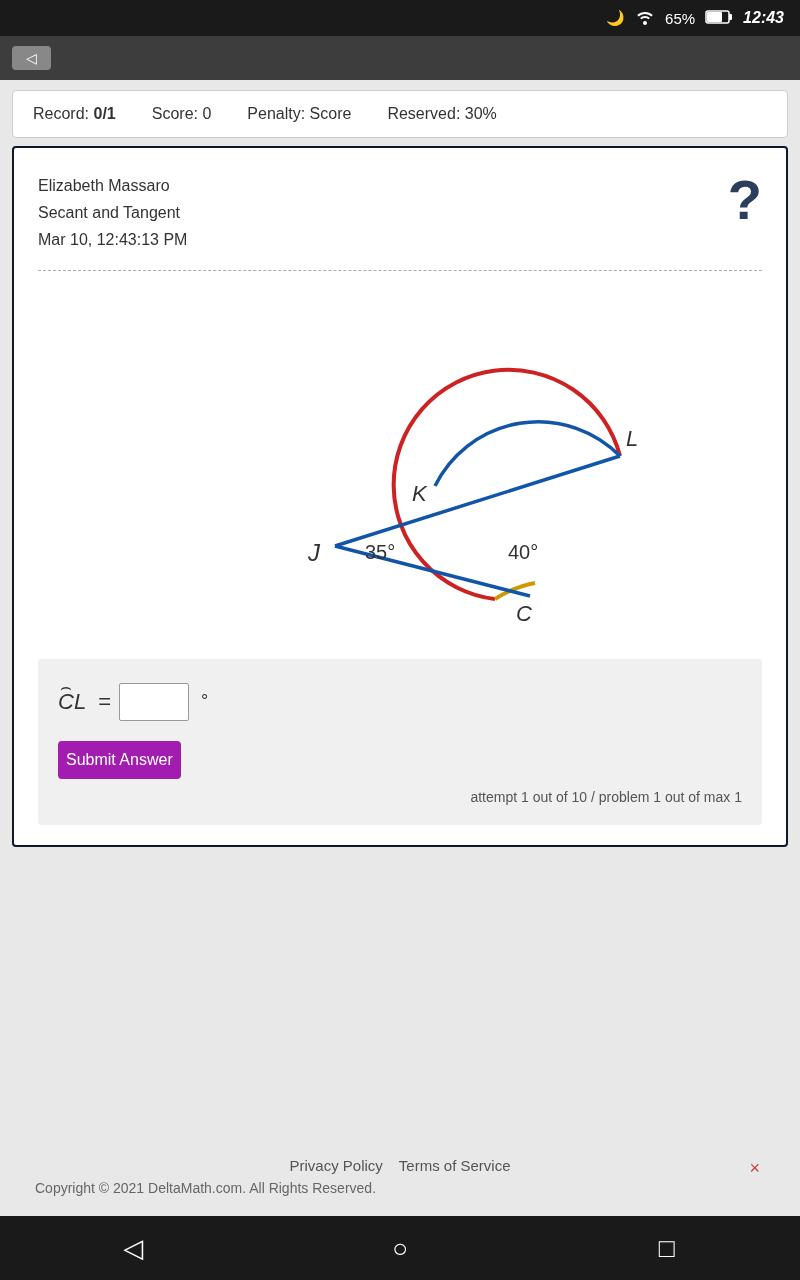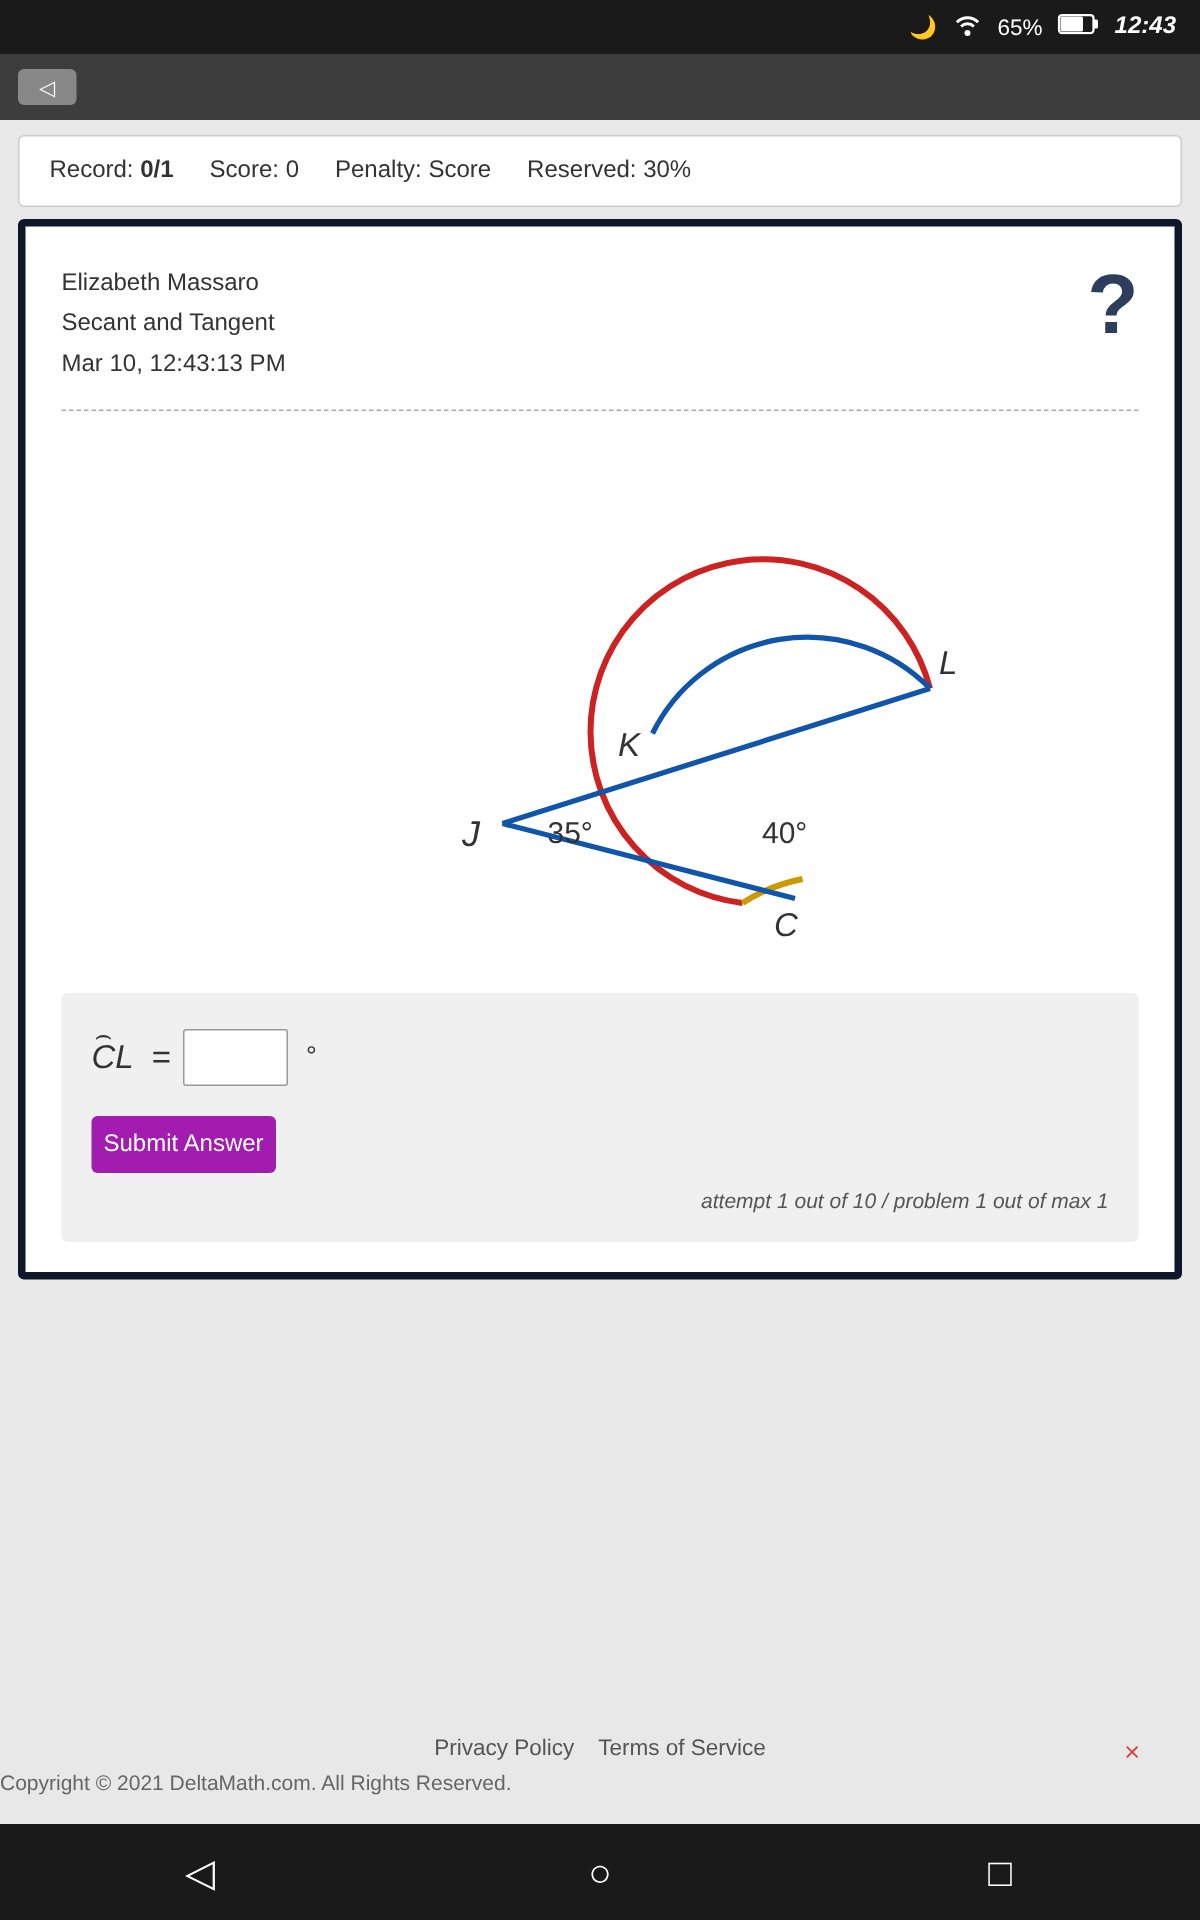--- a/index.html
+++ b/index.html
@@ -53,31 +53,31 @@
     
     .record-bar {
       background: white;
       border: 1px solid #ccc;
       margin: 10px 12px 8px 12px;
       border-radius: 4px;
       padding: 14px 20px;
       font-size: 16px;
       color: #333;
       display: flex;
-      gap: 24px;
+      gap: 36px;
       align-items: center;
     }
     .record-bar span strong {
       font-weight: bold;
     }
 
     
     .main-card {
       background: white;
-      border: 5px solid #0f172a;
+      border: 2px solid #0f172a;
       border-radius: 4px;
       margin: 0 12px;
       padding: 24px 24px 20px 24px;
       position: relative;
       flex-shrink: 0;
     }
 
     .card-header {
       display: flex;
       justify-content: space-between;
@@ -152,21 +152,20 @@
       padding: 10px 8px;
       font-size: 16px;
       cursor: pointer;
     }
 
     .attempt-text {
       text-align: right;
       font-size: 14px;
       color: #555;
       margin-top: 10px;
-      font-style: italic;
     }
 
     
     .page-footer {
       margin-top: auto;
       padding: 30px 0 10px 0;
       text-align: left;
     }
     .footer-links {
       display: flex;
@@ -188,20 +187,21 @@
     }
     .footer-links-row {
       position: relative;
       display: flex;
       justify-content: center;
       align-items: center;
     }
     .copyright {
       font-size: 14px;
       color: #666;
+      padding-left: 35px;
     }
 
     
     .bottom-nav {
       background: #1a1a1a;
       height: 64px;
       display: flex;
       justify-content: space-around;
       align-items: center;
       margin-top: 10px;

